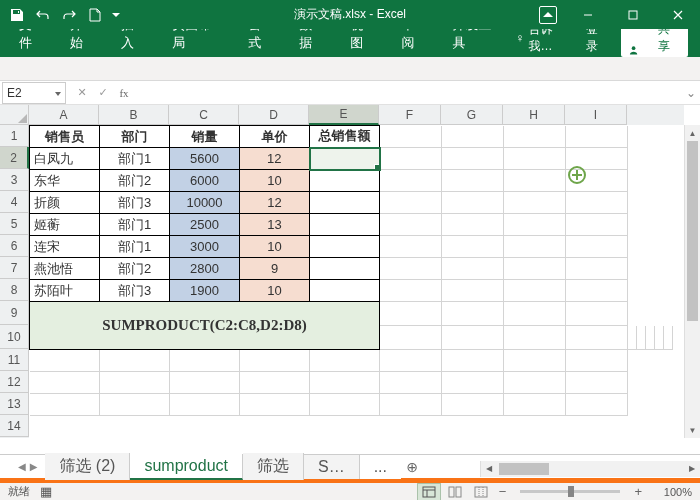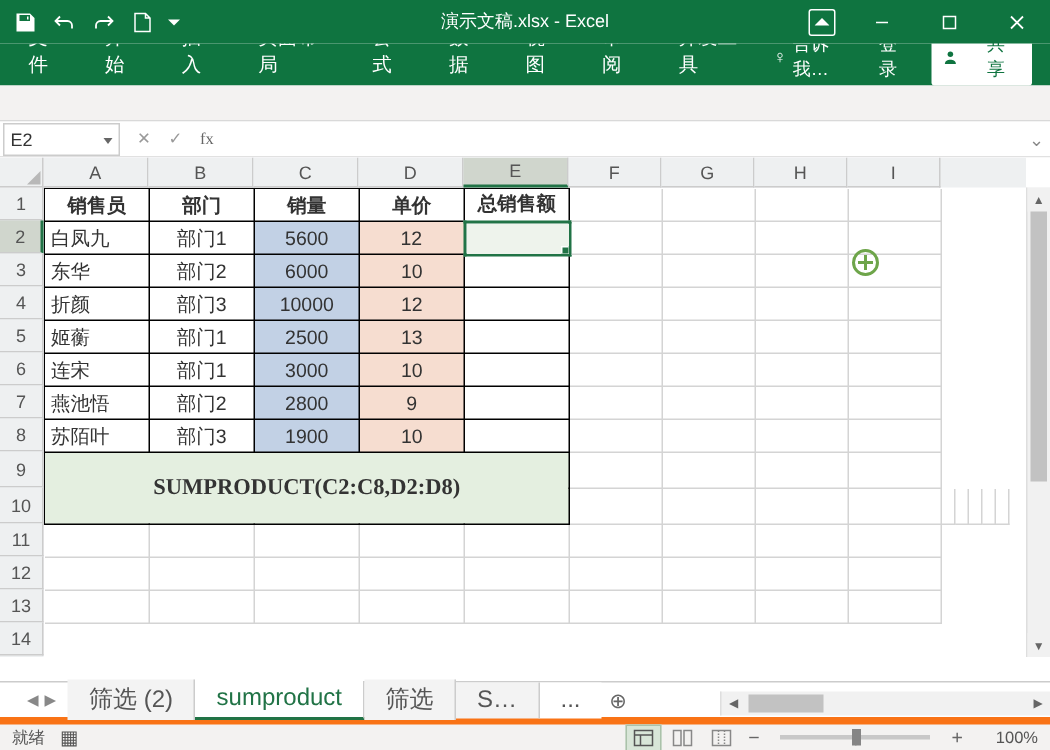--- a/index.html
+++ b/index.html
@@ -7,24 +7,24 @@
 .titlebar{height:29px;background:#0f7440;display:flex;align-items:center;color:#fff;position:relative}
 .qat{display:flex;align-items:center;gap:2px;padding-left:5px}
 .qat-btn{width:24px;height:24px;display:flex;align-items:center;justify-content:center;color:#fff}
 .title-txt{position:absolute;left:50%;transform:translateX(-50%);font-size:12px}
 .winbtns{position:absolute;right:0;display:flex;align-items:center;height:100%}
 .winbtn{width:45px;height:29px;display:flex;align-items:center;justify-content:center;color:#fff;font-size:11px}
 .ico-ribbon{width:18px;height:18px;border:1px solid #fff;border-radius:2px;display:flex;align-items:center;justify-content:center;font-size:9px;margin-right:8px}
 .ribbon{height:28px;background:#0f7440;display:flex;align-items:flex-end;padding:0 6px;gap:0}
 .tab{padding:5px 13px;color:#fff;font-size:13px;cursor:pointer}
 .right-ribbon{margin-left:auto;display:flex;align-items:center;gap:4px;color:#fff;font-size:12px;padding-right:6px}
-.share-btn{background:#fff;color:#0f7440;padding:2px 8px;border-radius:2px;display:flex;align-items:center;gap:20px;font-size:12px}
+.share-btn{background:#fff;color:#0f7440;padding:2px 8px;border-radius:2px;display:flex;align-items:flex-end;gap:20px;font-size:12px}
 .divider-panel{height:24px;background:#f3f2f1;border-bottom:1px solid #d9d9d9}
 .fbar{height:24px;background:#fff;border-bottom:1px solid #e1e1e1;display:flex;align-items:center}
-.namebox{width:78px;height:22px;border:1px solid #ccc;margin:1px 0 1px 2px;display:flex;align-items:center;padding:0 4px;font-size:12px;color:#333;position:relative}
+.namebox{width:64px;height:22px;border:1px solid #ccc;margin:1px 0 1px 2px;display:flex;align-items:center;padding:0 4px;font-size:12px;color:#333;position:relative}
 .namebox::after{content:"";position:absolute;right:4px;top:9px;border-left:3px solid transparent;border-right:3px solid transparent;border-top:4px solid #666}
 .fx-ctrls{display:flex;align-items:center;gap:1px;padding:0 6px;color:#999}
 .fx-ctrls span{width:20px;text-align:center;font-size:11px}
 .fx-lbl{font-family:"Times New Roman",serif;color:#666;font-size:13px}
 .fbar-input{flex:1;height:22px;border:none;padding:0 4px;font-size:12px;outline:none;color:#333}
 .grid-wrap{flex:1;display:flex;overflow:hidden;position:relative;background:#fff}
 .corner{width:29px;height:20px;background:#eef0f1;border-right:1px solid #ccc;border-bottom:1px solid #ccc;position:absolute;left:0;top:0;z-index:3;display:flex;align-items:flex-end;justify-content:flex-end}
 .corner::after{content:"";width:0;height:0;border-right:9px solid #b8b8b8;border-top:9px solid transparent;margin:0 1px 1px 0}
 .colhdr{position:absolute;left:29px;right:16px;top:0;height:20px;display:flex;z-index:2;background:#eef0f1}
 .ch{border-right:1px solid #ccc;border-bottom:1px solid #ccc;display:flex;align-items:center;justify-content:center;font-size:12px;color:#555;background:#eef0f1}

